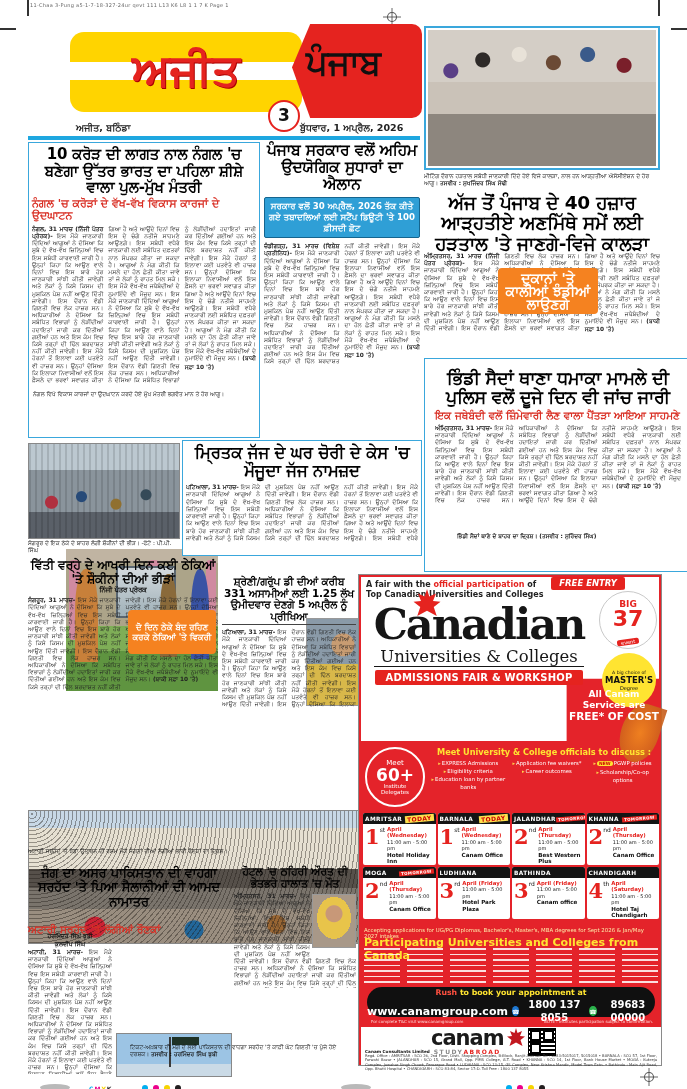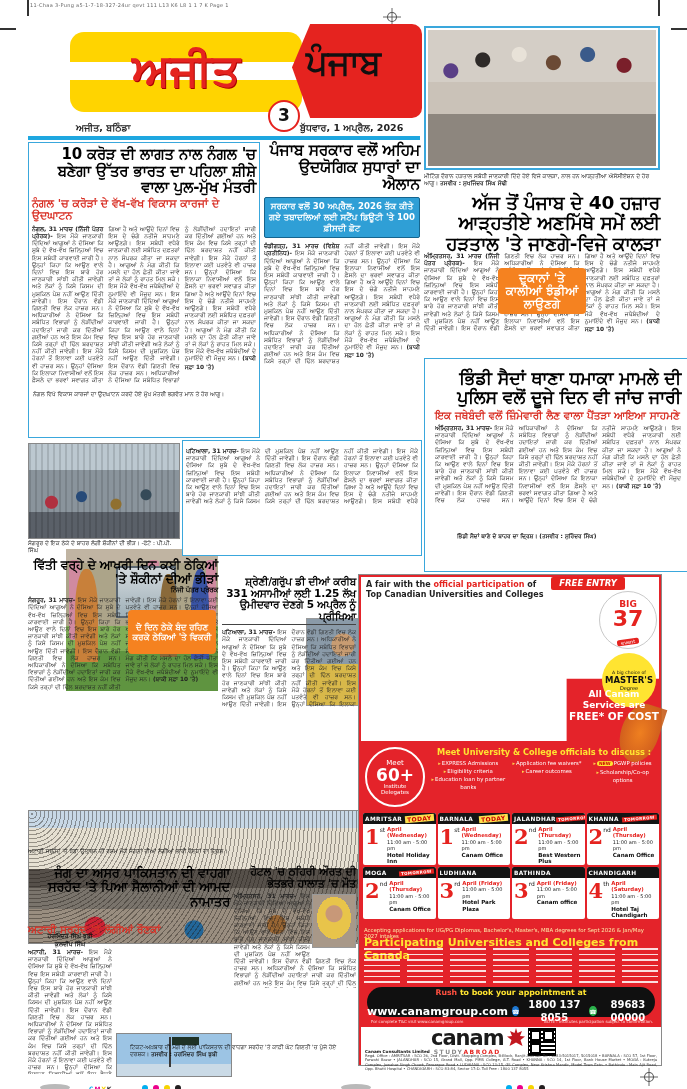--- a/index.html
+++ b/index.html
@@ -1,19 +1,19 @@
 <!DOCTYPE html>
 <html><head>
 <meta charset="utf-8">
 <style>
   html,body{margin:0;padding:0;background:#ededed}
   .page{position:relative;width:687px;height:1089px;margin:0 auto;background:#fff;
         font-family:"DejaVu Sans",sans-serif;overflow:hidden;color:#111}
   .abs{position:absolute}
-  .hl{font-weight:bold;color:#000;text-align:right;line-height:1.1;letter-spacing:-.2px}
+  .hl{font-weight:bold;color:#000;text-align:center;line-height:1.1;letter-spacing:-.2px}
   .sub{color:#d93025;font-weight:bold;text-align:left;line-height:1.1}
   .body{font-size:6px;line-height:7.2px;color:#222;text-align:justify;overflow:hidden}
   .c3{column-count:3;column-gap:5px}
   .c2{column-count:2;column-gap:5px}
   .dl{font-weight:bold}
   .cont{font-weight:bold;font-size:5.8px}
   .cap{font-size:5.8px;line-height:6.9px;color:#111;overflow:hidden}
   .cap .cr{font-weight:bold}
   .bbox{border:2px solid #3aa7dc;background:#fff;box-sizing:border-box}
   .bluebox{background:#2f9fd6;border:1px solid #15658f;color:#fff;font-weight:bold;
@@ -191,21 +191,21 @@
   <div class="abs cap" style="left:424px;top:173px;width:236px;height:18px">
     <span>ਮੀਟਿੰਗ ਦੌਰਾਨ ਹੜਤਾਲ ਸਬੰਧੀ ਜਾਣਕਾਰੀ ਦਿੰਦੇ ਹੋਏ ਵਿਜੇ ਕਾਲੜਾ, ਨਾਲ ਹਨ ਆੜ੍ਹਤੀਆ ਐਸੋਸੀਏਸ਼ਨ ਦੇ ਹੋਰ ਆਗੂ।</span>
     <span class="cr">ਤਸਵੀਰ : ਸੁਖਜਿੰਦਰ ਸਿੰਘ ਸੋਢੀ</span>
   </div>
   <div class="abs hl" style="left:424px;top:193px;width:236px;font-size:18.5px">ਅੱਜ ਤੋਂ ਪੰਜਾਬ ਦੇ 40 ਹਜ਼ਾਰ ਆੜ੍ਹਤੀਏ ਅਣਮਿੱਥੇ ਸਮੇਂ ਲਈ ਹੜਤਾਲ 'ਤੇ ਜਾਣਗੇ-ਵਿਜੇ ਕਾਲੜਾ</div>
   <div class="abs body c3" style="left:424px;top:252px;width:236px;height:104px">
     <span class="dl">ਅੰਮ੍ਰਿਤਸਰ, 31 ਮਾਰਚ (ਨਿੱਜੀ ਪੱਤਰ ਪ੍ਰੇਰਕ)-</span>
     <span>ਇਸ ਮੌਕੇ ਜਾਣਕਾਰੀ ਦਿੰਦਿਆਂ ਆਗੂਆਂ ਨੇ ਦੱਸਿਆ ਕਿ ਸੂਬੇ ਦੇ ਵੱਖ-ਵੱਖ ਜ਼ਿਲ੍ਹਿਆਂ ਵਿਚ ਇਸ ਸਬੰਧੀ ਕਾਰਵਾਈ ਜਾਰੀ ਹੈ। ਉਨ੍ਹਾਂ ਕਿਹਾ ਕਿ ਆਉਣ ਵਾਲੇ ਦਿਨਾਂ ਵਿਚ ਇਸ ਬਾਰੇ ਹੋਰ ਜਾਣਕਾਰੀ ਸਾਂਝੀ ਕੀਤੀ ਜਾਵੇਗੀ ਅਤੇ ਲੋਕਾਂ ਨੂੰ ਕਿਸੇ ਕਿਸਮ ਦੀ ਮੁਸ਼ਕਿਲ ਪੇਸ਼ ਨਹੀਂ ਆਉਣ ਦਿੱਤੀ ਜਾਵੇਗੀ। ਇਸ ਦੌਰਾਨ ਵੱਡੀ ਗਿਣਤੀ ਵਿਚ ਲੋਕ ਹਾਜ਼ਰ ਸਨ। ਅਧਿਕਾਰੀਆਂ ਨੇ ਦੱਸਿਆ ਕਿ ਸਬੰਧਿਤ ਵਿਭਾਗਾਂ ਨੂੰ ਲੋੜੀਂਦੀਆਂ ਹਦਾਇਤਾਂ ਜਾਰੀ ਕਰ ਦਿੱਤੀਆਂ ਗਈਆਂ ਹਨ ਅਤੇ ਇਸ ਕੰਮ ਵਿਚ ਕਿਸੇ ਤਰ੍ਹਾਂ ਦੀ ਢਿੱਲ ਬਰਦਾਸ਼ਤ ਨਹੀਂ ਕੀਤੀ ਜਾਵੇਗੀ। ਇਸ ਮੌਕੇ ਹੋਰਨਾਂ ਤੋਂ ਇਲਾਵਾ ਕਈ ਪਤਵੰਤੇ ਵੀ ਹਾਜ਼ਰ ਸਨ। ਉਨ੍ਹਾਂ ਦੱਸਿਆ ਕਿ ਇਲਾਕਾ ਨਿਵਾਸੀਆਂ ਵਲੋਂ ਇਸ ਫ਼ੈਸਲੇ ਦਾ ਭਰਵਾਂ ਸਵਾਗਤ ਕੀਤਾ ਗਿਆ ਹੈ ਅਤੇ ਆਉਂਦੇ ਦਿਨਾਂ ਵਿਚ ਇਸ ਦੇ ਚੰਗੇ ਨਤੀਜੇ ਸਾਹਮਣੇ ਆਉਣਗੇ। ਇਸ ਸਬੰਧੀ ਵਧੇਰੇ ਜਾਣਕਾਰੀ ਲਈ ਸਬੰਧਿਤ ਦਫ਼ਤਰਾਂ ਨਾਲ ਸੰਪਰਕ ਕੀਤਾ ਜਾ ਸਕਦਾ ਹੈ। ਆਗੂਆਂ ਨੇ ਮੰਗ ਕੀਤੀ ਕਿ ਮਸਲੇ ਦਾ ਹੱਲ ਛੇਤੀ ਕੀਤਾ ਜਾਵੇ ਤਾਂ ਜੋ ਲੋਕਾਂ ਨੂੰ ਰਾਹਤ ਮਿਲ ਸਕੇ। ਇਸ ਮੌਕੇ ਵੱਖ-ਵੱਖ ਜਥੇਬੰਦੀਆਂ ਦੇ ਨੁਮਾਇੰਦੇ ਵੀ ਮੌਜੂਦ ਸਨ।</span>
     <span class="cont">(ਬਾਕੀ ਸਫ਼ਾ 10 'ਤੇ)</span>
   </div>
-  <div class="abs obox" style="left:498px;top:268px;width:88px;height:46px;font-size:12px;line-height:13px">ਦੁਕਾਨਾਂ 'ਤੇ ਕਾਲੀਆਂ ਝੰਡੀਆਂ ਲਾਉਣਗੇ</div>
+  <div class="abs obox" style="left:498px;top:268px;width:100px;height:46px;font-size:14px;line-height:13px">ਦੁਕਾਨਾਂ 'ਤੇ ਕਾਲੀਆਂ ਝੰਡੀਆਂ ਲਾਉਣਗੇ</div>
 
   <div class="abs bbox" style="left:424px;top:358px;width:268px;height:214px;border-width:1.5px;padding:10px">
     <div class="hl" style="font-size:17.5px">ਭਿੰਡੀ ਸੈਦਾਂ ਥਾਣਾ ਧਮਾਕਾ ਮਾਮਲੇ ਦੀ ਪੁਲਿਸ ਵਲੋਂ ਦੂਜੇ ਦਿਨ ਵੀ ਜਾਂਚ ਜਾਰੀ</div>
     <div class="sub" style="font-size:10.5px;margin-top:2px">ਇਕ ਜਥੇਬੰਦੀ ਵਲੋਂ ਜ਼ਿੰਮੇਵਾਰੀ ਲੈਣ ਵਾਲਾ ਪੈਂਤੜਾ ਆਇਆ ਸਾਹਮਣੇ</div>
     <div class="body c3" style="height:132px;margin-top:3px">
       <span class="dl">ਅੰਮ੍ਰਿਤਸਰ, 31 ਮਾਰਚ-</span>
       <span>ਇਸ ਮੌਕੇ ਜਾਣਕਾਰੀ ਦਿੰਦਿਆਂ ਆਗੂਆਂ ਨੇ ਦੱਸਿਆ ਕਿ ਸੂਬੇ ਦੇ ਵੱਖ-ਵੱਖ ਜ਼ਿਲ੍ਹਿਆਂ ਵਿਚ ਇਸ ਸਬੰਧੀ ਕਾਰਵਾਈ ਜਾਰੀ ਹੈ। ਉਨ੍ਹਾਂ ਕਿਹਾ ਕਿ ਆਉਣ ਵਾਲੇ ਦਿਨਾਂ ਵਿਚ ਇਸ ਬਾਰੇ ਹੋਰ ਜਾਣਕਾਰੀ ਸਾਂਝੀ ਕੀਤੀ ਜਾਵੇਗੀ ਅਤੇ ਲੋਕਾਂ ਨੂੰ ਕਿਸੇ ਕਿਸਮ ਦੀ ਮੁਸ਼ਕਿਲ ਪੇਸ਼ ਨਹੀਂ ਆਉਣ ਦਿੱਤੀ ਜਾਵੇਗੀ। ਇਸ ਦੌਰਾਨ ਵੱਡੀ ਗਿਣਤੀ ਵਿਚ ਲੋਕ ਹਾਜ਼ਰ ਸਨ। ਅਧਿਕਾਰੀਆਂ ਨੇ ਦੱਸਿਆ ਕਿ ਸਬੰਧਿਤ ਵਿਭਾਗਾਂ ਨੂੰ ਲੋੜੀਂਦੀਆਂ ਹਦਾਇਤਾਂ ਜਾਰੀ ਕਰ ਦਿੱਤੀਆਂ ਗਈਆਂ ਹਨ ਅਤੇ ਇਸ ਕੰਮ ਵਿਚ ਕਿਸੇ ਤਰ੍ਹਾਂ ਦੀ ਢਿੱਲ ਬਰਦਾਸ਼ਤ ਨਹੀਂ ਕੀਤੀ ਜਾਵੇਗੀ। ਇਸ ਮੌਕੇ ਹੋਰਨਾਂ ਤੋਂ ਇਲਾਵਾ ਕਈ ਪਤਵੰਤੇ ਵੀ ਹਾਜ਼ਰ ਸਨ। ਉਨ੍ਹਾਂ ਦੱਸਿਆ ਕਿ ਇਲਾਕਾ ਨਿਵਾਸੀਆਂ ਵਲੋਂ ਇਸ ਫ਼ੈਸਲੇ ਦਾ ਭਰਵਾਂ ਸਵਾਗਤ ਕੀਤਾ ਗਿਆ ਹੈ ਅਤੇ ਆਉਂਦੇ ਦਿਨਾਂ ਵਿਚ ਇਸ ਦੇ ਚੰਗੇ ਨਤੀਜੇ ਸਾਹਮਣੇ ਆਉਣਗੇ। ਇਸ ਸਬੰਧੀ ਵਧੇਰੇ ਜਾਣਕਾਰੀ ਲਈ ਸਬੰਧਿਤ ਦਫ਼ਤਰਾਂ ਨਾਲ ਸੰਪਰਕ ਕੀਤਾ ਜਾ ਸਕਦਾ ਹੈ। ਆਗੂਆਂ ਨੇ ਮੰਗ ਕੀਤੀ ਕਿ ਮਸਲੇ ਦਾ ਹੱਲ ਛੇਤੀ ਕੀਤਾ ਜਾਵੇ ਤਾਂ ਜੋ ਲੋਕਾਂ ਨੂੰ ਰਾਹਤ ਮਿਲ ਸਕੇ। ਇਸ ਮੌਕੇ ਵੱਖ-ਵੱਖ ਜਥੇਬੰਦੀਆਂ ਦੇ ਨੁਮਾਇੰਦੇ ਵੀ ਮੌਜੂਦ ਸਨ।</span>
       <span class="cont">(ਬਾਕੀ ਸਫ਼ਾ 10 'ਤੇ)</span>
     </div>
     <div class="abs photo ph-police" style="left:32px;top:92px;width:150px;height:80px">
@@ -246,20 +246,21 @@
     <div class="bluebox" style="margin-top:4px">ਸਰਕਾਰ ਵਲੋਂ 30 ਅਪ੍ਰੈਲ, 2026 ਤੱਕ ਕੀਤੇ ਗਏ ਤਬਾਦਲਿਆਂ ਲਈ ਸਟੈਂਪ ਡਿਊਟੀ 'ਤੇ 100 ਫ਼ੀਸਦੀ ਛੋਟ</div>
     <div class="body c2" style="height:218px;margin-top:4px">
       <span class="dl">ਚੰਡੀਗੜ੍ਹ, 31 ਮਾਰਚ (ਵਿਸ਼ੇਸ਼ ਪ੍ਰਤੀਨਿਧ)-</span>
       <span>ਇਸ ਮੌਕੇ ਜਾਣਕਾਰੀ ਦਿੰਦਿਆਂ ਆਗੂਆਂ ਨੇ ਦੱਸਿਆ ਕਿ ਸੂਬੇ ਦੇ ਵੱਖ-ਵੱਖ ਜ਼ਿਲ੍ਹਿਆਂ ਵਿਚ ਇਸ ਸਬੰਧੀ ਕਾਰਵਾਈ ਜਾਰੀ ਹੈ। ਉਨ੍ਹਾਂ ਕਿਹਾ ਕਿ ਆਉਣ ਵਾਲੇ ਦਿਨਾਂ ਵਿਚ ਇਸ ਬਾਰੇ ਹੋਰ ਜਾਣਕਾਰੀ ਸਾਂਝੀ ਕੀਤੀ ਜਾਵੇਗੀ ਅਤੇ ਲੋਕਾਂ ਨੂੰ ਕਿਸੇ ਕਿਸਮ ਦੀ ਮੁਸ਼ਕਿਲ ਪੇਸ਼ ਨਹੀਂ ਆਉਣ ਦਿੱਤੀ ਜਾਵੇਗੀ। ਇਸ ਦੌਰਾਨ ਵੱਡੀ ਗਿਣਤੀ ਵਿਚ ਲੋਕ ਹਾਜ਼ਰ ਸਨ। ਅਧਿਕਾਰੀਆਂ ਨੇ ਦੱਸਿਆ ਕਿ ਸਬੰਧਿਤ ਵਿਭਾਗਾਂ ਨੂੰ ਲੋੜੀਂਦੀਆਂ ਹਦਾਇਤਾਂ ਜਾਰੀ ਕਰ ਦਿੱਤੀਆਂ ਗਈਆਂ ਹਨ ਅਤੇ ਇਸ ਕੰਮ ਵਿਚ ਕਿਸੇ ਤਰ੍ਹਾਂ ਦੀ ਢਿੱਲ ਬਰਦਾਸ਼ਤ ਨਹੀਂ ਕੀਤੀ ਜਾਵੇਗੀ। ਇਸ ਮੌਕੇ ਹੋਰਨਾਂ ਤੋਂ ਇਲਾਵਾ ਕਈ ਪਤਵੰਤੇ ਵੀ ਹਾਜ਼ਰ ਸਨ। ਉਨ੍ਹਾਂ ਦੱਸਿਆ ਕਿ ਇਲਾਕਾ ਨਿਵਾਸੀਆਂ ਵਲੋਂ ਇਸ ਫ਼ੈਸਲੇ ਦਾ ਭਰਵਾਂ ਸਵਾਗਤ ਕੀਤਾ ਗਿਆ ਹੈ ਅਤੇ ਆਉਂਦੇ ਦਿਨਾਂ ਵਿਚ ਇਸ ਦੇ ਚੰਗੇ ਨਤੀਜੇ ਸਾਹਮਣੇ ਆਉਣਗੇ। ਇਸ ਸਬੰਧੀ ਵਧੇਰੇ ਜਾਣਕਾਰੀ ਲਈ ਸਬੰਧਿਤ ਦਫ਼ਤਰਾਂ ਨਾਲ ਸੰਪਰਕ ਕੀਤਾ ਜਾ ਸਕਦਾ ਹੈ। ਆਗੂਆਂ ਨੇ ਮੰਗ ਕੀਤੀ ਕਿ ਮਸਲੇ ਦਾ ਹੱਲ ਛੇਤੀ ਕੀਤਾ ਜਾਵੇ ਤਾਂ ਜੋ ਲੋਕਾਂ ਨੂੰ ਰਾਹਤ ਮਿਲ ਸਕੇ। ਇਸ ਮੌਕੇ ਵੱਖ-ਵੱਖ ਜਥੇਬੰਦੀਆਂ ਦੇ ਨੁਮਾਇੰਦੇ ਵੀ ਮੌਜੂਦ ਸਨ।</span>
       <span class="cont">(ਬਾਕੀ ਸਫ਼ਾ 10 'ਤੇ)</span>
     </div>
     <div class="abs photo ph-man" style="left:42px;top:158px;width:72px;height:86px;border:1px solid #999"></div>
   </div>
 
   <div class="abs bbox" style="left:182px;top:440px;width:240px;height:116px;border-width:1.5px;padding:3px">
+    <div class="hl" style="font-size:16.5px">ਮ੍ਰਿਤਕ ਜੱਜ ਦੇ ਘਰ ਚੋਰੀ ਦੇ ਕੇਸ 'ਚ ਮੌਜੂਦਾ ਜੱਜ ਨਾਮਜ਼ਦ</div>
     <div class="body c3" style="height:62px;margin-top:3px">
       <span class="dl">ਪਟਿਆਲਾ, 31 ਮਾਰਚ-</span>
       <span>ਇਸ ਮੌਕੇ ਜਾਣਕਾਰੀ ਦਿੰਦਿਆਂ ਆਗੂਆਂ ਨੇ ਦੱਸਿਆ ਕਿ ਸੂਬੇ ਦੇ ਵੱਖ-ਵੱਖ ਜ਼ਿਲ੍ਹਿਆਂ ਵਿਚ ਇਸ ਸਬੰਧੀ ਕਾਰਵਾਈ ਜਾਰੀ ਹੈ। ਉਨ੍ਹਾਂ ਕਿਹਾ ਕਿ ਆਉਣ ਵਾਲੇ ਦਿਨਾਂ ਵਿਚ ਇਸ ਬਾਰੇ ਹੋਰ ਜਾਣਕਾਰੀ ਸਾਂਝੀ ਕੀਤੀ ਜਾਵੇਗੀ ਅਤੇ ਲੋਕਾਂ ਨੂੰ ਕਿਸੇ ਕਿਸਮ ਦੀ ਮੁਸ਼ਕਿਲ ਪੇਸ਼ ਨਹੀਂ ਆਉਣ ਦਿੱਤੀ ਜਾਵੇਗੀ। ਇਸ ਦੌਰਾਨ ਵੱਡੀ ਗਿਣਤੀ ਵਿਚ ਲੋਕ ਹਾਜ਼ਰ ਸਨ। ਅਧਿਕਾਰੀਆਂ ਨੇ ਦੱਸਿਆ ਕਿ ਸਬੰਧਿਤ ਵਿਭਾਗਾਂ ਨੂੰ ਲੋੜੀਂਦੀਆਂ ਹਦਾਇਤਾਂ ਜਾਰੀ ਕਰ ਦਿੱਤੀਆਂ ਗਈਆਂ ਹਨ ਅਤੇ ਇਸ ਕੰਮ ਵਿਚ ਕਿਸੇ ਤਰ੍ਹਾਂ ਦੀ ਢਿੱਲ ਬਰਦਾਸ਼ਤ ਨਹੀਂ ਕੀਤੀ ਜਾਵੇਗੀ। ਇਸ ਮੌਕੇ ਹੋਰਨਾਂ ਤੋਂ ਇਲਾਵਾ ਕਈ ਪਤਵੰਤੇ ਵੀ ਹਾਜ਼ਰ ਸਨ। ਉਨ੍ਹਾਂ ਦੱਸਿਆ ਕਿ ਇਲਾਕਾ ਨਿਵਾਸੀਆਂ ਵਲੋਂ ਇਸ ਫ਼ੈਸਲੇ ਦਾ ਭਰਵਾਂ ਸਵਾਗਤ ਕੀਤਾ ਗਿਆ ਹੈ ਅਤੇ ਆਉਂਦੇ ਦਿਨਾਂ ਵਿਚ ਇਸ ਦੇ ਚੰਗੇ ਨਤੀਜੇ ਸਾਹਮਣੇ ਆਉਣਗੇ। ਇਸ ਸਬੰਧੀ ਵਧੇਰੇ ਜਾਣਕਾਰੀ ਲਈ ਸਬੰਧਿਤ ਦਫ਼ਤਰਾਂ ਨਾਲ ਸੰਪਰਕ ਕੀਤਾ ਜਾ ਸਕਦਾ ਹੈ। ਆਗੂਆਂ ਨੇ ਮੰਗ ਕੀਤੀ ਕਿ ਮਸਲੇ ਦਾ ਹੱਲ ਛੇਤੀ ਕੀਤਾ ਜਾਵੇ ਤਾਂ ਜੋ ਲੋਕਾਂ ਨੂੰ ਰਾਹਤ ਮਿਲ ਸਕੇ। ਇਸ ਮੌਕੇ ਵੱਖ-ਵੱਖ ਜਥੇਬੰਦੀਆਂ ਦੇ ਨੁਮਾਇੰਦੇ ਵੀ ਮੌਜੂਦ ਸਨ।</span>
       
     </div>
   </div>
 
   <div class="abs photo ph-street" style="left:28px;top:443px;width:150px;height:94px;border:1px solid #888"></div>
   <div class="abs cap" style="left:28px;top:540px;width:150px">ਸੰਗਰੂਰ ਦੇ ਇਕ ਠੇਕੇ ਦੇ ਬਾਹਰ ਲੱਗੀ ਸ਼ੌਕੀਨਾਂ ਦੀ ਭੀੜ। -ਫੋਟੋ : ਪੀ.ਪੀ. ਸਿੰਘ</div>
   <div class="abs" style="left:28px;top:558px;width:190px;height:152px">
@@ -326,20 +327,32 @@
     <div class="leafdeco"></div>
     <div class="badge37">
       <span class="big">BIG</span>
       <span class="n37">37</span>
       <span class="ev">event</span>
     </div>
     <div class="masters">
       <span class="m1">A big choice of</span>
       <span class="m2">MASTER'S</span>
       <span class="m3">Degree</span>
+    </div>
+    <div class="canlogo" style="position:absolute">
+      <div style="position:relative;display:inline-block">
+        <span class="canword">Canadian</span>
+        <span class="mleaf">
+          <svg viewBox="0 0 20 20" width="30" height="30">
+              <path d="M10 0 L11.5 5 L16 3 L14 8 L19 8.5 L14.5 12 L16.5 18 L10 14.5 L3.5 18 L5.5 12 L1 8.5 L6 8 L4 3 L8.5 5 Z" fill="#e5231f"></path>
+            </svg>
+        </span>
+      </div>
+      <div><span class="canuni">Universities &amp; Colleges</span></div>
+      <div class="admbar">ADMISSIONS FAIR &amp; WORKSHOP</div>
     </div>
     <div class="services">
       <div class="s1">All Canam</div>
       <div class="s1">Services are</div>
       <div class="s3">FREE* OF COST</div>
     </div>
     <div class="meetc">
       <span class="w1">Meet</span>
       <span class="w2">60+</span>
       <span class="w3">Institute</span>

